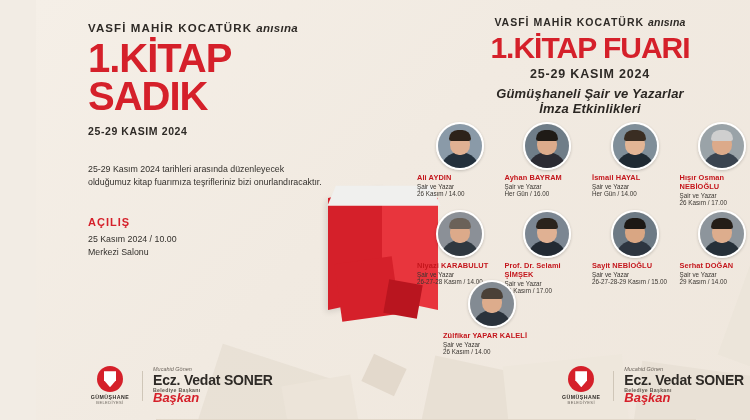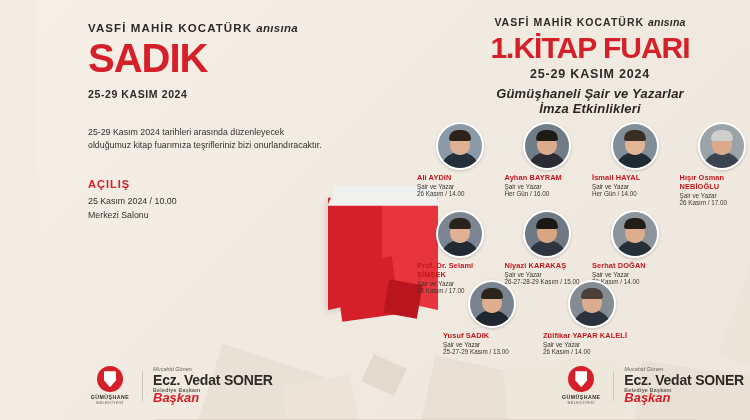--- a/index.html
+++ b/index.html
@@ -156,20 +156,21 @@
   <div class="deco deco-d6"></div>
   <div class="deco deco-d7"></div>
   <div class="deco deco-line"></div>
 
   <div class="left">
     <div class="anisina">
       <span>VASFİ MAHİR KOCATÜRK</span>
       <span class="lower">anısına</span>
     </div>
     <div class="title-big">
+      <span>1.KİTAP</span>
       <span class="l2">SADIK</span>
     </div>
     <div class="dates-left">25-29 KASIM 2024</div>
     <div class="desc">25-29 Kasım 2024 tarihleri arasında düzenleyecek olduğumuz kitap fuarımıza teşrifleriniz bizi onurlandıracaktır.</div>
     <div class="open-head">AÇILIŞ</div>
     <div class="open-lines">
       <div>25 Kasım 2024 / 10.00</div>
       <div>Merkezi Salonu</div>
     </div>
   </div>
@@ -238,71 +239,71 @@
         <div class="bg" style="background:#9aa3a8"></div>
         <div class="body" style="background:#3a4450"></div>
         <div class="head" style="background:#dcaa8a"></div>
         <div class="hair" style="background:#cfcfcf"></div>
       </div>
       <div class="p-name">Hışır Osman NEBİOĞLU</div>
       <div class="p-role">Şair ve Yazar</div>
       <div class="p-date">26 Kasım / 17.00</div>
     </div>
 
+    <div class="person">
+      <div class="photo">
+        <div class="bg" style="background:#8b9097"></div>
+        <div class="body" style="background:#2f3840"></div>
+        <div class="head" style="background:#dcaa8a"></div>
+        <div class="hair" style="background:#6b6259"></div>
+      </div>
+      <div class="p-name">Niyazi KARABULUT</div>
+      <div class="p-role">Şair ve Yazar</div>
+      <div class="p-date">26-27-28 Kasım / 14.00</div>
+    </div>
 
     <div class="person">
       <div class="photo">
         <div class="bg" style="background:#7b8692"></div>
         <div class="body" style="background:#222a33"></div>
         <div class="head" style="background:#e0b193"></div>
         <div class="hair" style="background:#2a231c"></div>
       </div>
       <div class="p-name">Prof. Dr. Selami ŞİMŞEK</div>
       <div class="p-role">Şair ve Yazar</div>
       <div class="p-date">26 Kasım / 17.00</div>
     </div>
 
     <div class="person">
       <div class="photo">
         <div class="bg" style="background:#6d7a85"></div>
         <div class="body" style="background:#2d3540"></div>
         <div class="head" style="background:#d9a683"></div>
         <div class="hair" style="background:#1c1814"></div>
       </div>
-      <div class="p-name">Niyazi KARAKAŞ</div>
+      <div class="p-name">Sayit NEBİOĞLU</div>
       <div class="p-role">Şair ve Yazar</div>
       <div class="p-date">26-27-28-29 Kasım / 15.00</div>
     </div>
 
     <div class="person">
       <div class="photo">
         <div class="bg" style="background:#8d959c"></div>
         <div class="body" style="background:#263039"></div>
         <div class="head" style="background:#ddad8d"></div>
         <div class="hair" style="background:#241d17"></div>
       </div>
       <div class="p-name">Serhat DOĞAN</div>
       <div class="p-role">Şair ve Yazar</div>
       <div class="p-date">29 Kasım / 14.00</div>
     </div>
   </div>
 
   <div class="row3wrap">
 
-    <div class="person">
-      <div class="photo">
-        <div class="bg" style="background:#77838e"></div>
-        <div class="body" style="background:#1e2730"></div>
-        <div class="head" style="background:#dfae8f"></div>
-        <div class="hair" style="background:#2b241d"></div>
-      </div>
-      <div class="p-name">Yusuf SADIK</div>
-      <div class="p-role">Şair ve Yazar</div>
-      <div class="p-date">25-27-29 Kasım / 13.00</div>
-    </div>
 
     <div class="person">
       <div class="photo">
         <div class="bg" style="background:#838b93"></div>
         <div class="body" style="background:#2a323b"></div>
         <div class="head" style="background:#ddac8c"></div>
         <div class="hair" style="background:#4a4037"></div>
       </div>
       <div class="p-name">Zülfikar YAPAR KALELİ</div>
       <div class="p-role">Şair ve Yazar</div>

